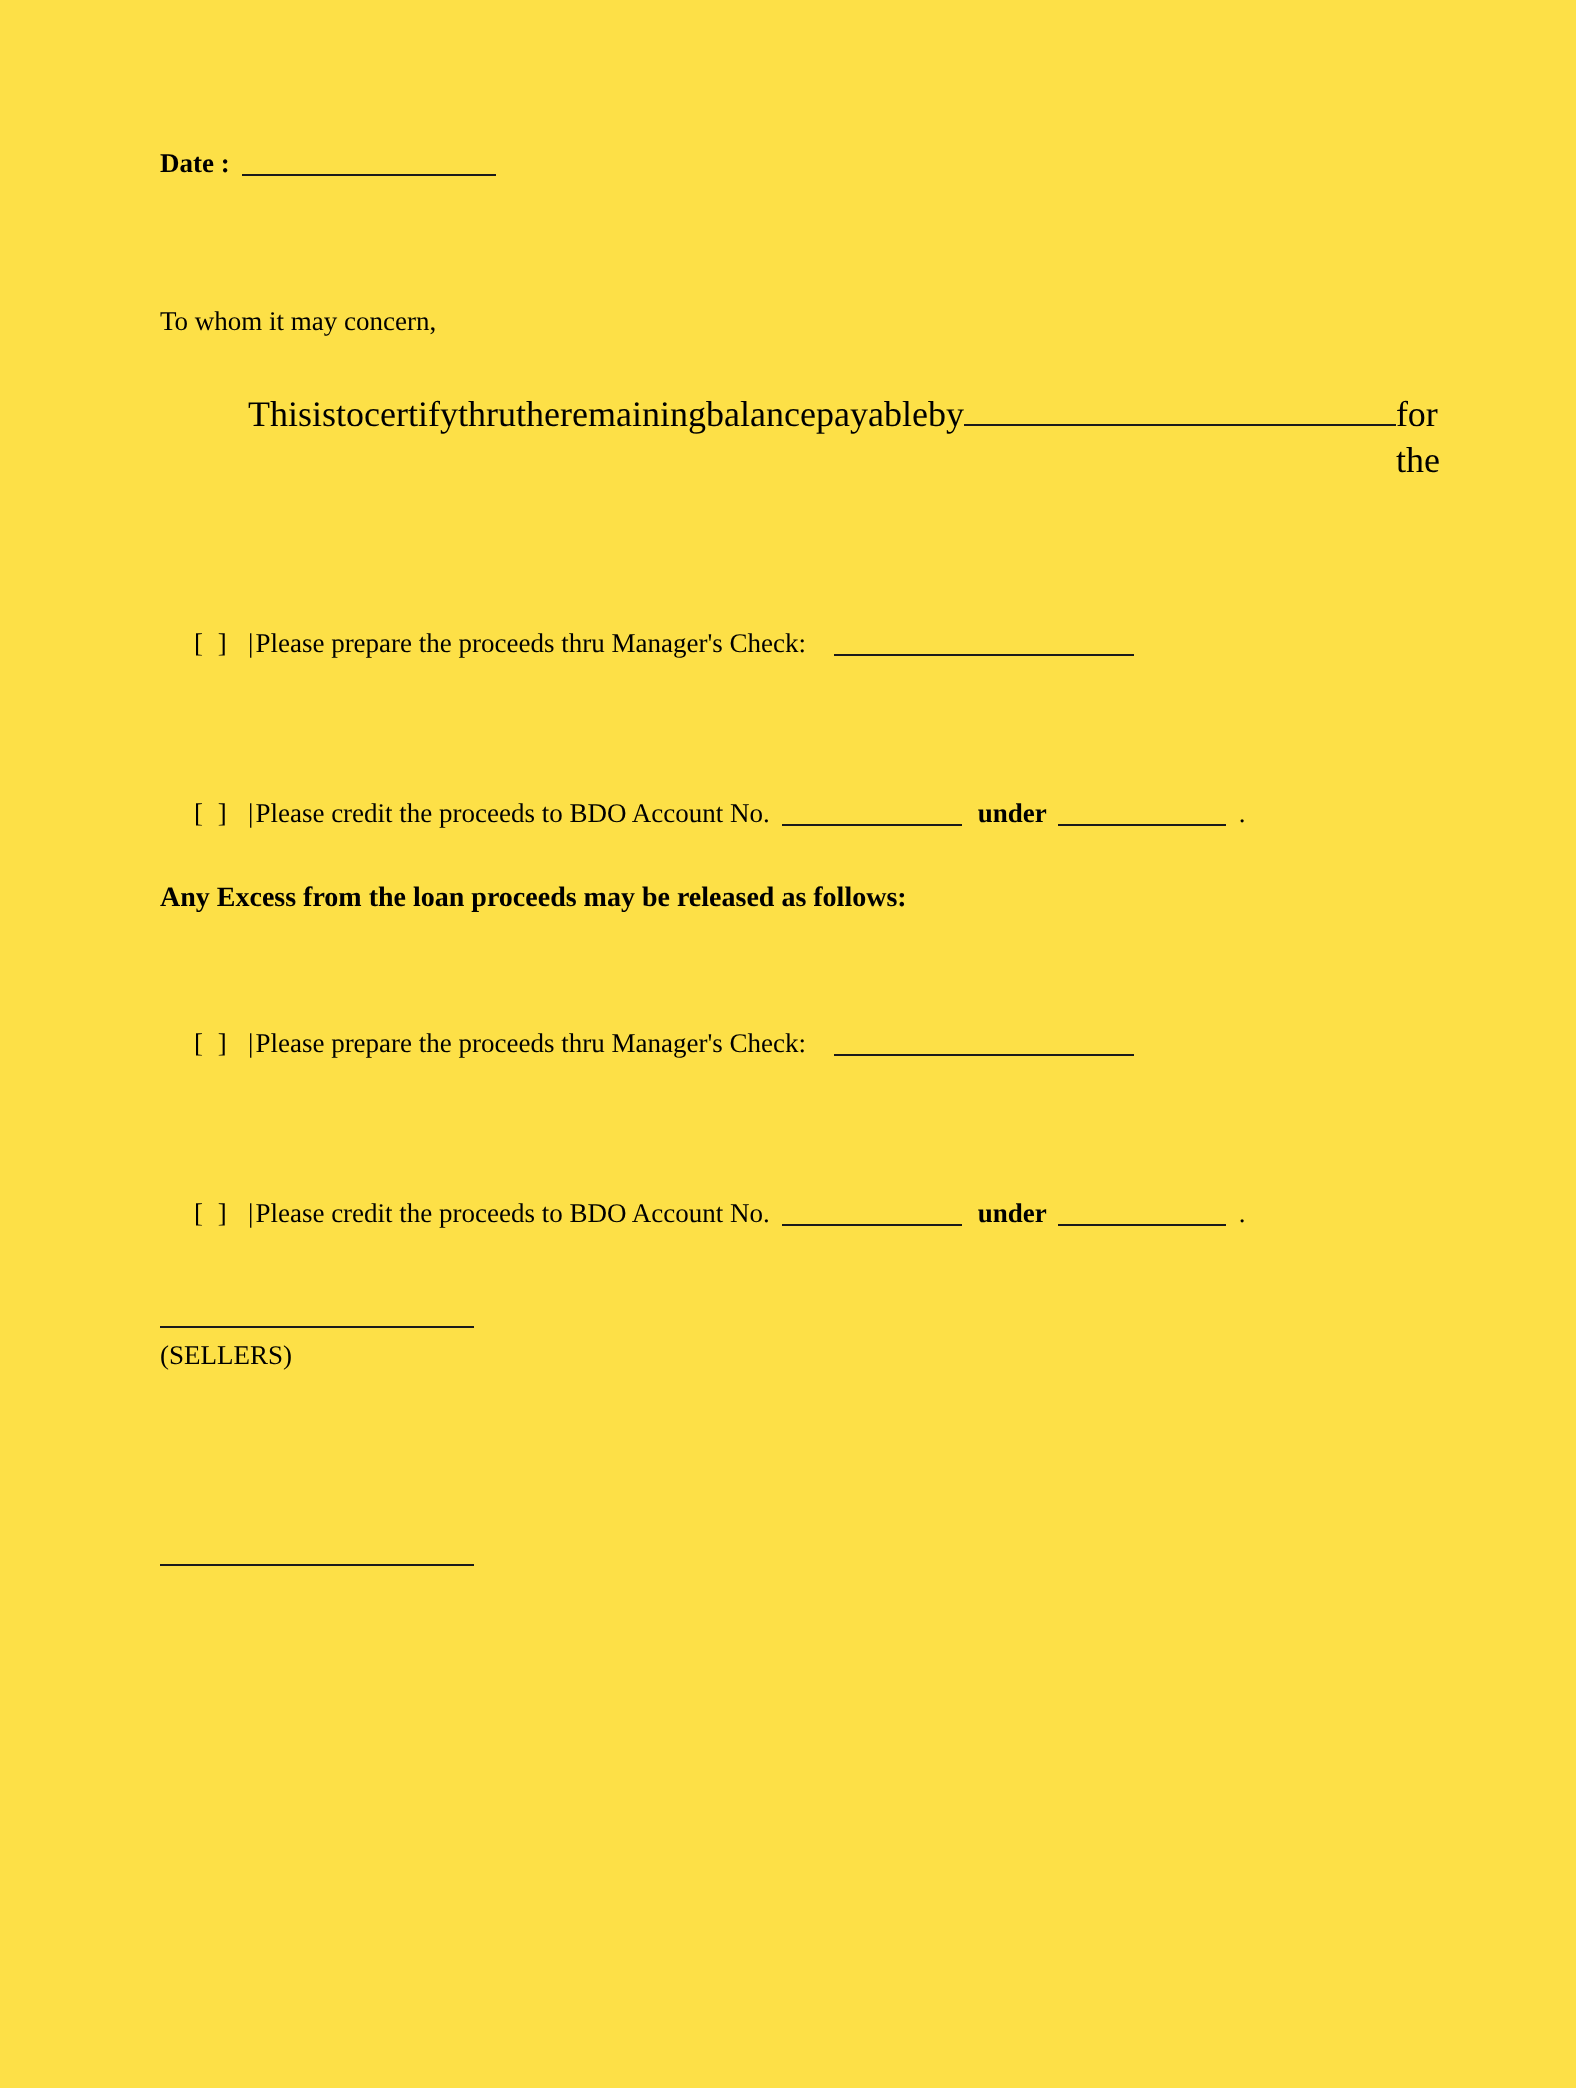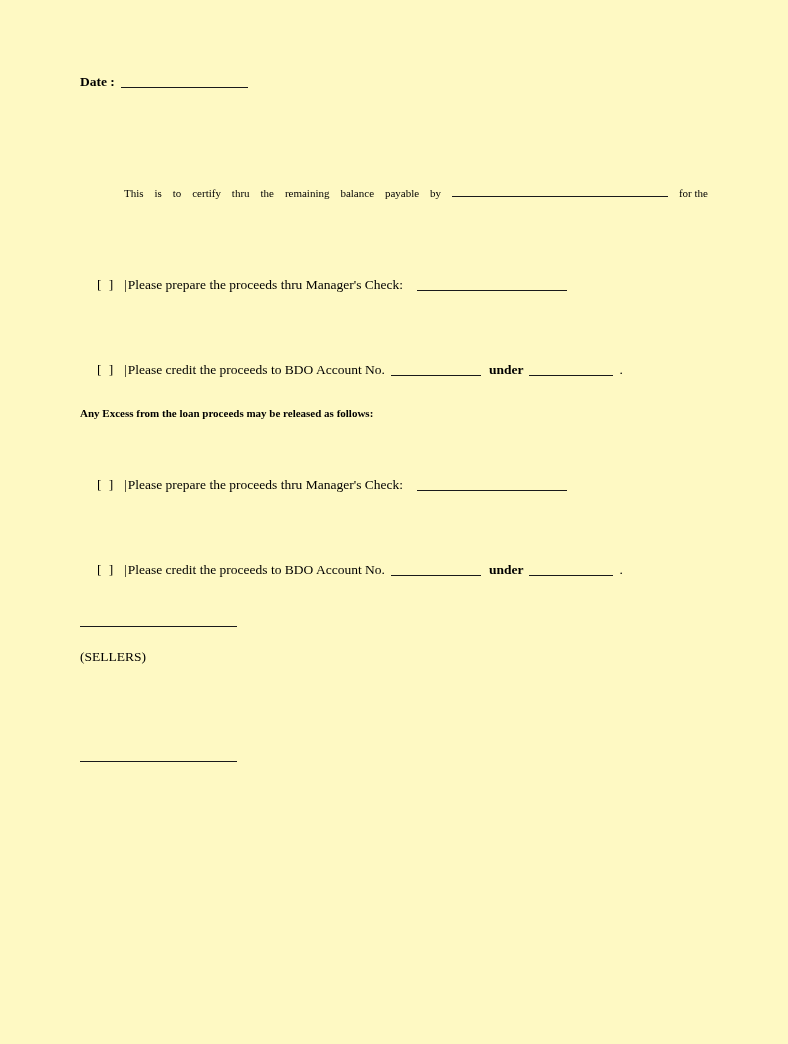--- a/index.html
+++ b/index.html
@@ -8,21 +8,21 @@
     background: #ffffff;
   }
   body {
     font-family: "Liberation Serif", "DejaVu Serif", serif;
     color: #000000;
   }
   #page {
     position: relative;
     width: 788px;
     height: 1044px;
-    background: #fef9c3;
+    background: #fde047;
     overflow: hidden;
   }
   .doc {
     position: absolute;
     left: 80px;
     top: 74px;
     width: 628px;
   }
 
   
@@ -53,21 +53,21 @@
   .gap-1 { height: 32px; }
   .gap-2 { height: 32px; }
   .gap-3 { height: 28px; }
   .gap-checks { height: 26px; }
   .gap-sig-1 { height: 46px; }
   .gap-sig-2 { height: 50px; }
   .gap-sig-3 { height: 44px; }
 
   
   .para {
-    font-size: 11px;
+    font-size: 18px;
     line-height: 23px;
   }
   .para-l1 {
     display: flex;
     align-items: baseline;
     width: 628px;
   }
   .para-l1 .indent { display: inline-block; width: 44px; flex: 0 0 44px; }
   .para-l1 .words {
     flex: 1 1 auto;
@@ -99,36 +99,36 @@
   }
   .pipe { margin: 0 1px 0 5px; }
   .check-row .rule-mc   { width: 150px; margin-left: 14px; }
   .check-row .rule-acct { width: 90px;  margin-left: 6px; }
   .check-row .rule-und  { width: 84px;  margin-left: 6px; }
   .check-row .under-w   { margin-left: 8px; font-weight: bold; }
   .check-row .dot { margin-left: 6px; }
 
   
   .sec-head {
-    font-size: 11px;
+    font-size: 14px;
     font-weight: bold;
     line-height: 20px;
     white-space: nowrap;
   }
 
   
   .sig-rule {
     width: 157px;
     border-bottom: 1.5px solid #1a1a1a;
     height: 0;
   }
   .sig-label {
     font-size: 13.5px;
     line-height: 20px;
-    margin-top: 20px;
+    margin-top: 4px;
     white-space: nowrap;
   }
   .conforme {
     font-size: 13.5px;
     font-weight: bold;
     line-height: 20px;
     white-space: nowrap;
   }
 </style>
 </head>
@@ -139,20 +139,21 @@
 
     <div class="row-date">
       <span class="bold">Date :</span><span class="rule"></span>
     </div>
 
     <div class="gap-1"></div>
 
 
     <div class="gap-2"></div>
 
+    <div class="line">To whom it may concern,</div>
 
     <div class="gap-3"></div>
 
     <div class="para">
       <div class="para-l1">
         <span class="indent"></span>
         <span class="words">
           <span>This</span>
           <span>is</span>
           <span>to</span>

